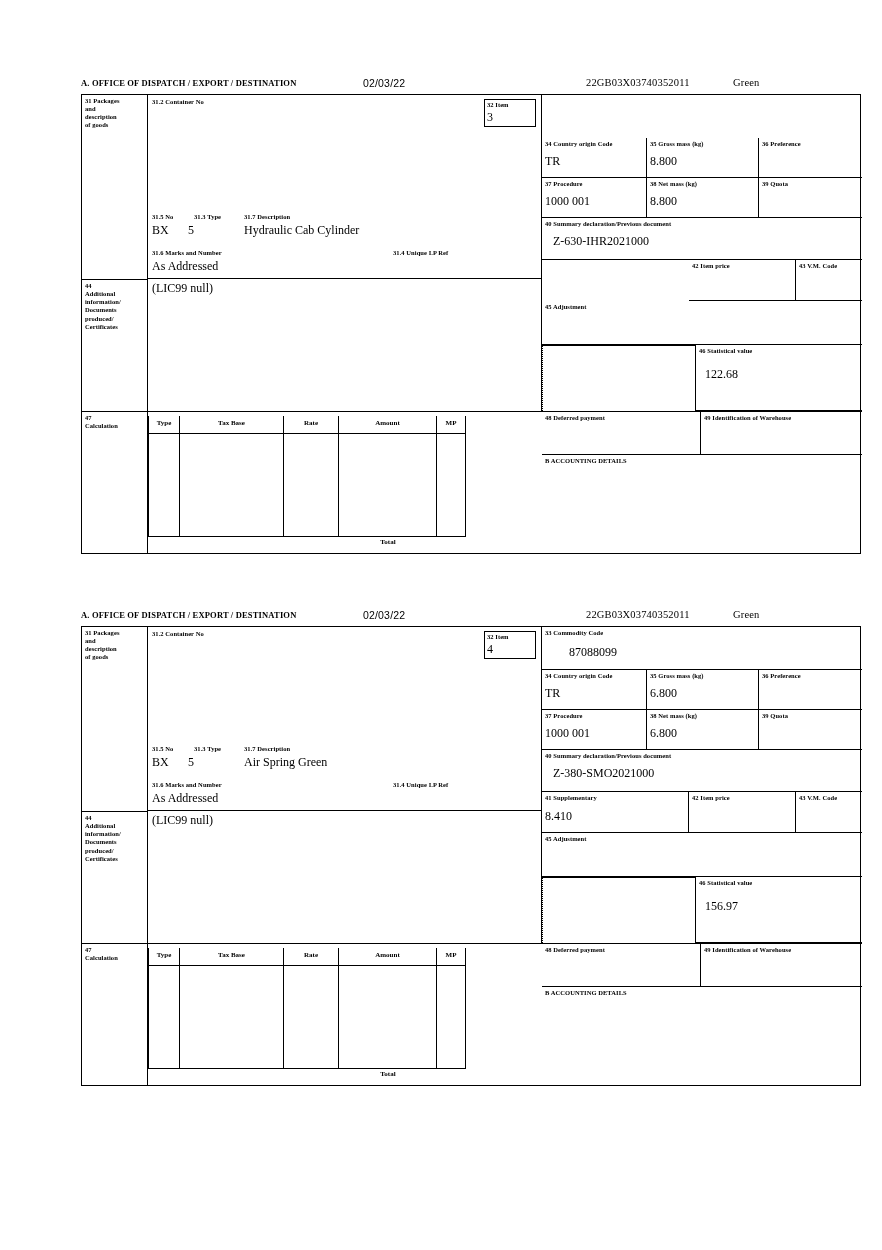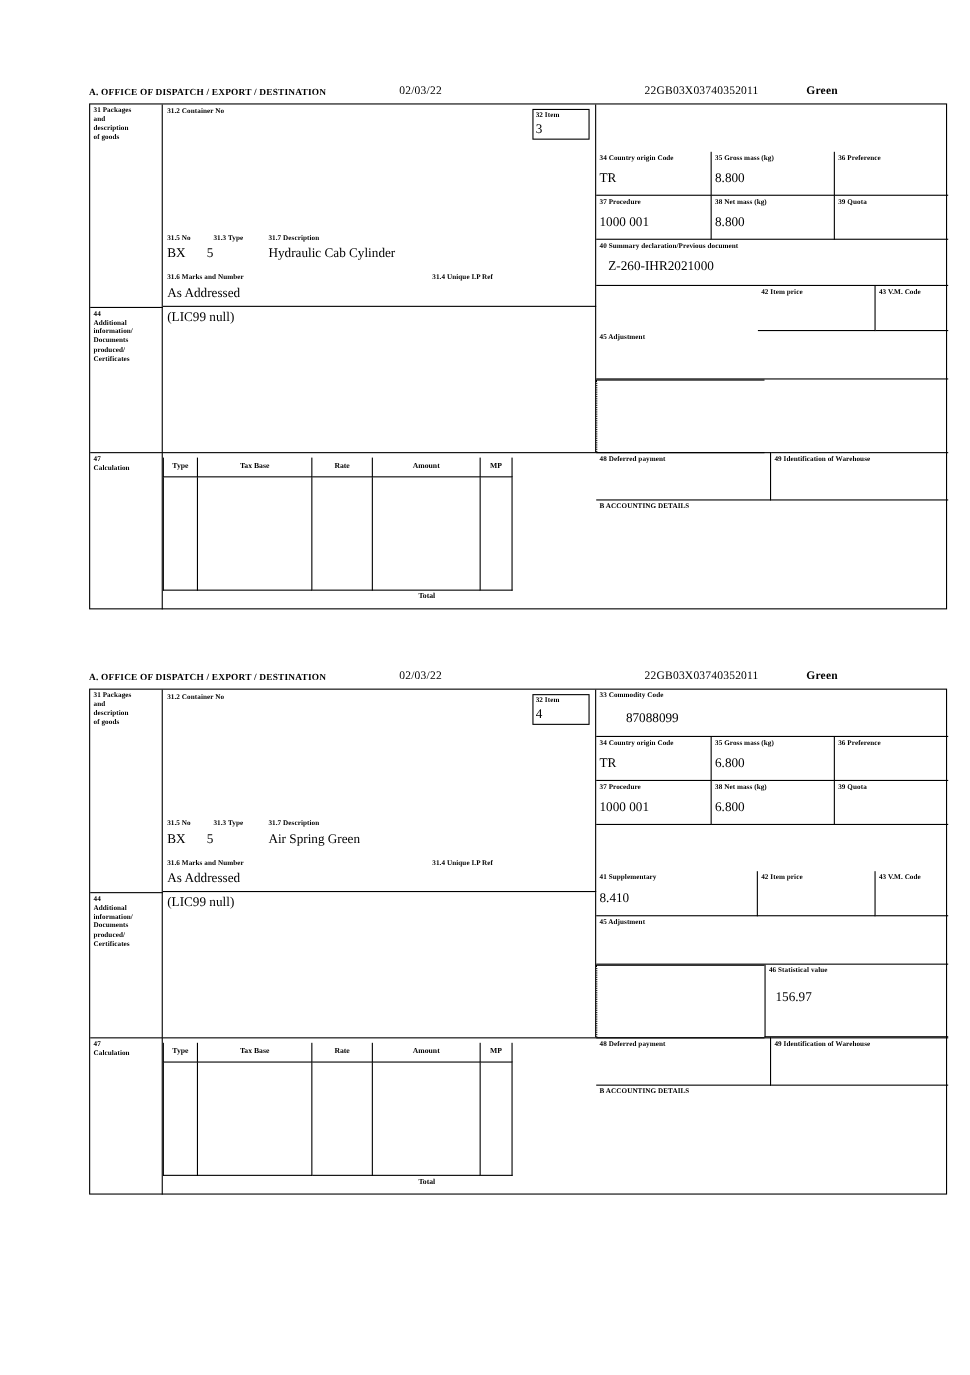--- a/index.html
+++ b/index.html
@@ -37,33 +37,33 @@
   }
   .hdr .office {
     position: absolute;
     left: 0; top: 0;
   }
   .hdr .date {
     position: absolute;
     left: 282px; top: -1px;
     font-size: 10.5px;
     font-weight: normal;
-    font-family: Liberation Serif, serif;
+    font-family: Liberation Sans, sans-serif;
   }
   .hdr .ref {
     position: absolute;
     left: 505px; top: -1px;
     font-size: 10.5px;
     font-weight: normal;
   }
   .hdr .colour {
     position: absolute;
     left: 652px; top: -1px;
     font-size: 10.5px;
-    font-weight: bold;
+    font-weight: normal;
   }
 
   
   .grid {
     position: relative;
     width: 780px;
     height: 460px;
     border: 1px solid #000;
     box-sizing: border-box;
   }
@@ -183,39 +183,43 @@
         <div class="val val-lg" style="margin-top:6px;">8.800</div>
       </div>
 
       <div class="cell pad bb" style="left:677px;top:83px;width:103px;height:40px;">
         <div class="lbl">39 Quota</div>
         <div class="val val-lg" style="margin-top:6px;"></div>
       </div>
 
       <div class="cell pad bb" style="left:460px;top:123px;width:320px;height:42px;">
         <div class="lbl">40 Summary declaration/Previous document</div>
-        <div class="val val-lg" style="margin-top:6px;margin-left:8px;">Z-260-IHR2021000</div>
+        <div class="val val-lg" style="margin-top:6px;margin-left:8px;">Z-630-IHR2021000</div>
       </div>
 
 
       <div class="cell pad bb br" style="left:607px;top:165px;width:107px;height:41px;">
         <div class="lbl">42 Item price</div>
         <div class="val val-lg" style="margin-top:7px;"></div>
       </div>
 
       <div class="cell pad bb" style="left:714px;top:165px;width:66px;height:41px;">
         <div class="lbl">43 V.M. Code</div>
         <div class="val val-lg" style="margin-top:7px;"></div>
       </div>
 
       <div class="cell pad bb" style="left:460px;top:206px;width:320px;height:44px;">
         <div class="lbl">45 Adjustment</div>
         <div class="val val-lg" style="margin-top:6px;margin-left:6px;"></div>
       </div>
 
+      <div class="cell pad bl bb" style="left:613px;top:250px;width:167px;height:66px;">
+        <div class="lbl">46 Statistical value</div>
+        <div class="val val-lg" style="margin-top:12px;margin-left:6px;">122.68</div>
+      </div>
 
       <div class="dotted-v" style="left:460px;top:250px;height:66px;"></div>
 
       <div class="cell bt" style="left:460px;top:250px;width:153px;height:0;"></div>
       <div class="cell bb" style="left:460px;top:316px;width:153px;height:0;"></div>
 
       <div class="cell pad br bt" style="left:0;top:184px;width:66px;height:132px;">
         <div class="lbl">44</div>
         <div class="lbl">Additional</div>
         <div class="lbl">information/</div>
@@ -333,20 +337,24 @@
       </div>
       <div class="cell pad bb br" style="left:565px;top:83px;width:112px;height:40px;">
         <div class="lbl">38 Net mass (kg)</div>
         <div class="val val-lg" style="margin-top:6px;">6.800</div>
       </div>
       <div class="cell pad bb" style="left:677px;top:83px;width:103px;height:40px;">
         <div class="lbl">39 Quota</div>
         <div class="val val-lg" style="margin-top:6px;"></div>
       </div>
 
+      <div class="cell pad bb" style="left:460px;top:123px;width:320px;height:42px;">
+        <div class="lbl">40 Summary declaration/Previous document</div>
+        <div class="val val-lg" style="margin-top:6px;margin-left:8px;">Z-380-SMO2021000</div>
+      </div>
 
       <div class="cell pad bb br" style="left:460px;top:165px;width:147px;height:41px;">
         <div class="lbl">41 Supplementary</div>
         <div class="val val-lg" style="margin-top:7px;">8.410</div>
       </div>
       <div class="cell pad bb br" style="left:607px;top:165px;width:107px;height:41px;">
         <div class="lbl">42 Item price</div>
         <div class="val val-lg" style="margin-top:7px;"></div>
       </div>
       <div class="cell pad bb" style="left:714px;top:165px;width:66px;height:41px;">

